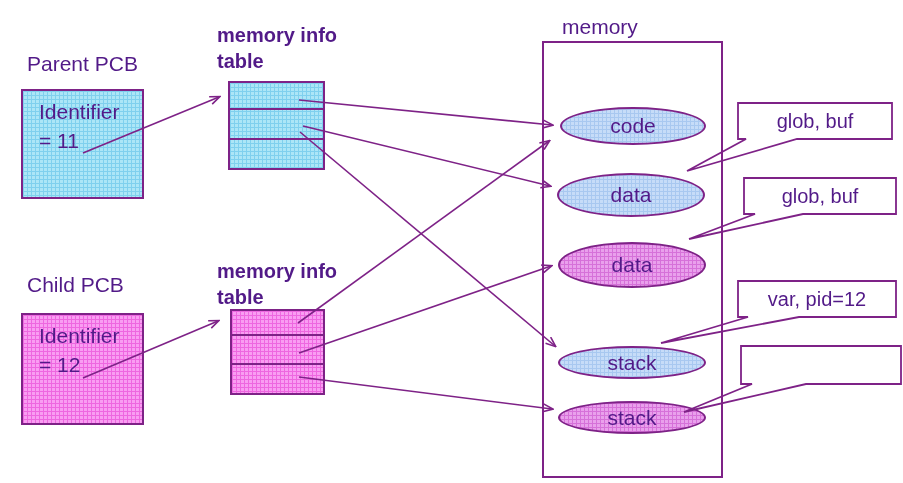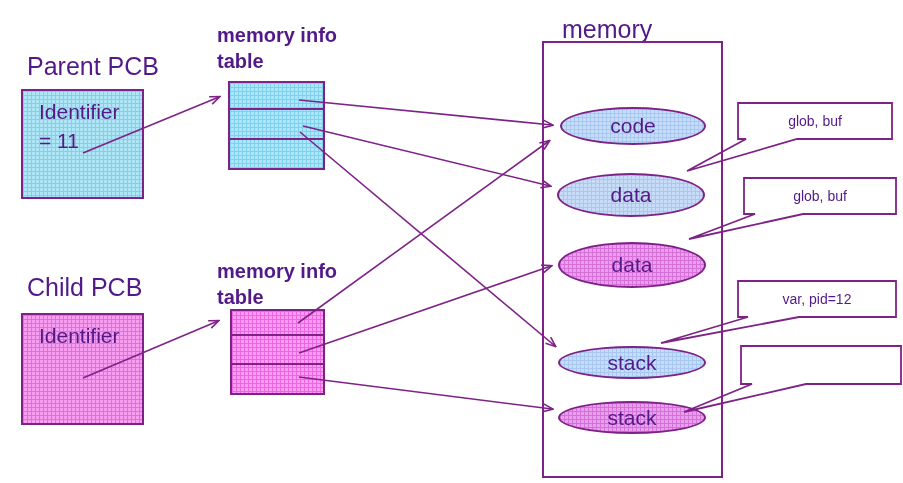--- a/index.html
+++ b/index.html
@@ -37,33 +37,33 @@
     background-image:
       linear-gradient(var(--pink_ellipse_grid,#d671d9) 1px, transparent 1px),
       linear-gradient(90deg, var(--pink_ellipse_grid,#d671d9) 1px, transparent 1px);
     background-size:4px 4px;
   }
   .ellipse{
     border-radius:50%;
     display:flex; align-items:center; justify-content:center;
     font-size:21px; color:var(--text,#521a88);
   }
-  .lbl{position:absolute; font-size:25px; white-space:nowrap; color:var(--text,#521a88);}
+  .lbl{position:absolute; font-size:21px; white-space:nowrap; color:var(--text,#521a88);}
   .bold-lbl{
     position:absolute; font-weight:bold; font-size:20px; line-height:26px;
     color:var(--text,#521a88); white-space:nowrap;
   }
   .id-text{
     font-size:21px; line-height:29px; padding:6px 9px 0 16px; color:var(--text,#521a88);
   }
   .sep{position:absolute; left:0; right:0; height:2px; background:var(--stroke,#7e2287);}
   .memory-rect{background:transparent;}
   .callout-text{
     position:absolute; display:flex; align-items:center; justify-content:center;
-    font-size:14px; color:var(--text,#521a88); z-index:6; white-space:nowrap;
+    font-size:20px; color:var(--text,#521a88); z-index:6; white-space:nowrap;
   }
   .overlay{position:absolute; inset:0; z-index:5; pointer-events:none;}
   .overlay line, .overlay path{stroke:var(--stroke,#7e2287); fill:none;}
   .overlay line{stroke-width:1.6;}
   .overlay path.callout-outline{stroke-width:1.8;}
   #arrowhead path{stroke:var(--stroke,#7e2287); fill:none; stroke-width:1.6;}
 </style>
 </head>
 <body>
 
@@ -83,20 +83,21 @@
   </div>
   <div class="box grid-cyan" style="left:228px; top:81px; width:97px; height:89px;">
     <div class="sep" style="top:25px;"></div>
     <div class="sep" style="top:55px;"></div>
   </div>
 
   <div class="lbl" style="left:27px; top:273px;">Child PCB</div>
   <div class="box grid-pink" style="left:21px; top:313px; width:123px; height:112px;">
     <div class="id-text">
       <div>Identifier</div>
+      <div>= 12</div>
     </div>
   </div>
 
   <div class="bold-lbl" style="left:217px; top:258px; width:150px;">
     <div>memory info</div>
     <div>table</div>
   </div>
   <div class="box grid-pink" style="left:230px; top:309px; width:95px; height:86px;">
     <div class="sep" style="top:23px;"></div>
     <div class="sep" style="top:52px;"></div>

